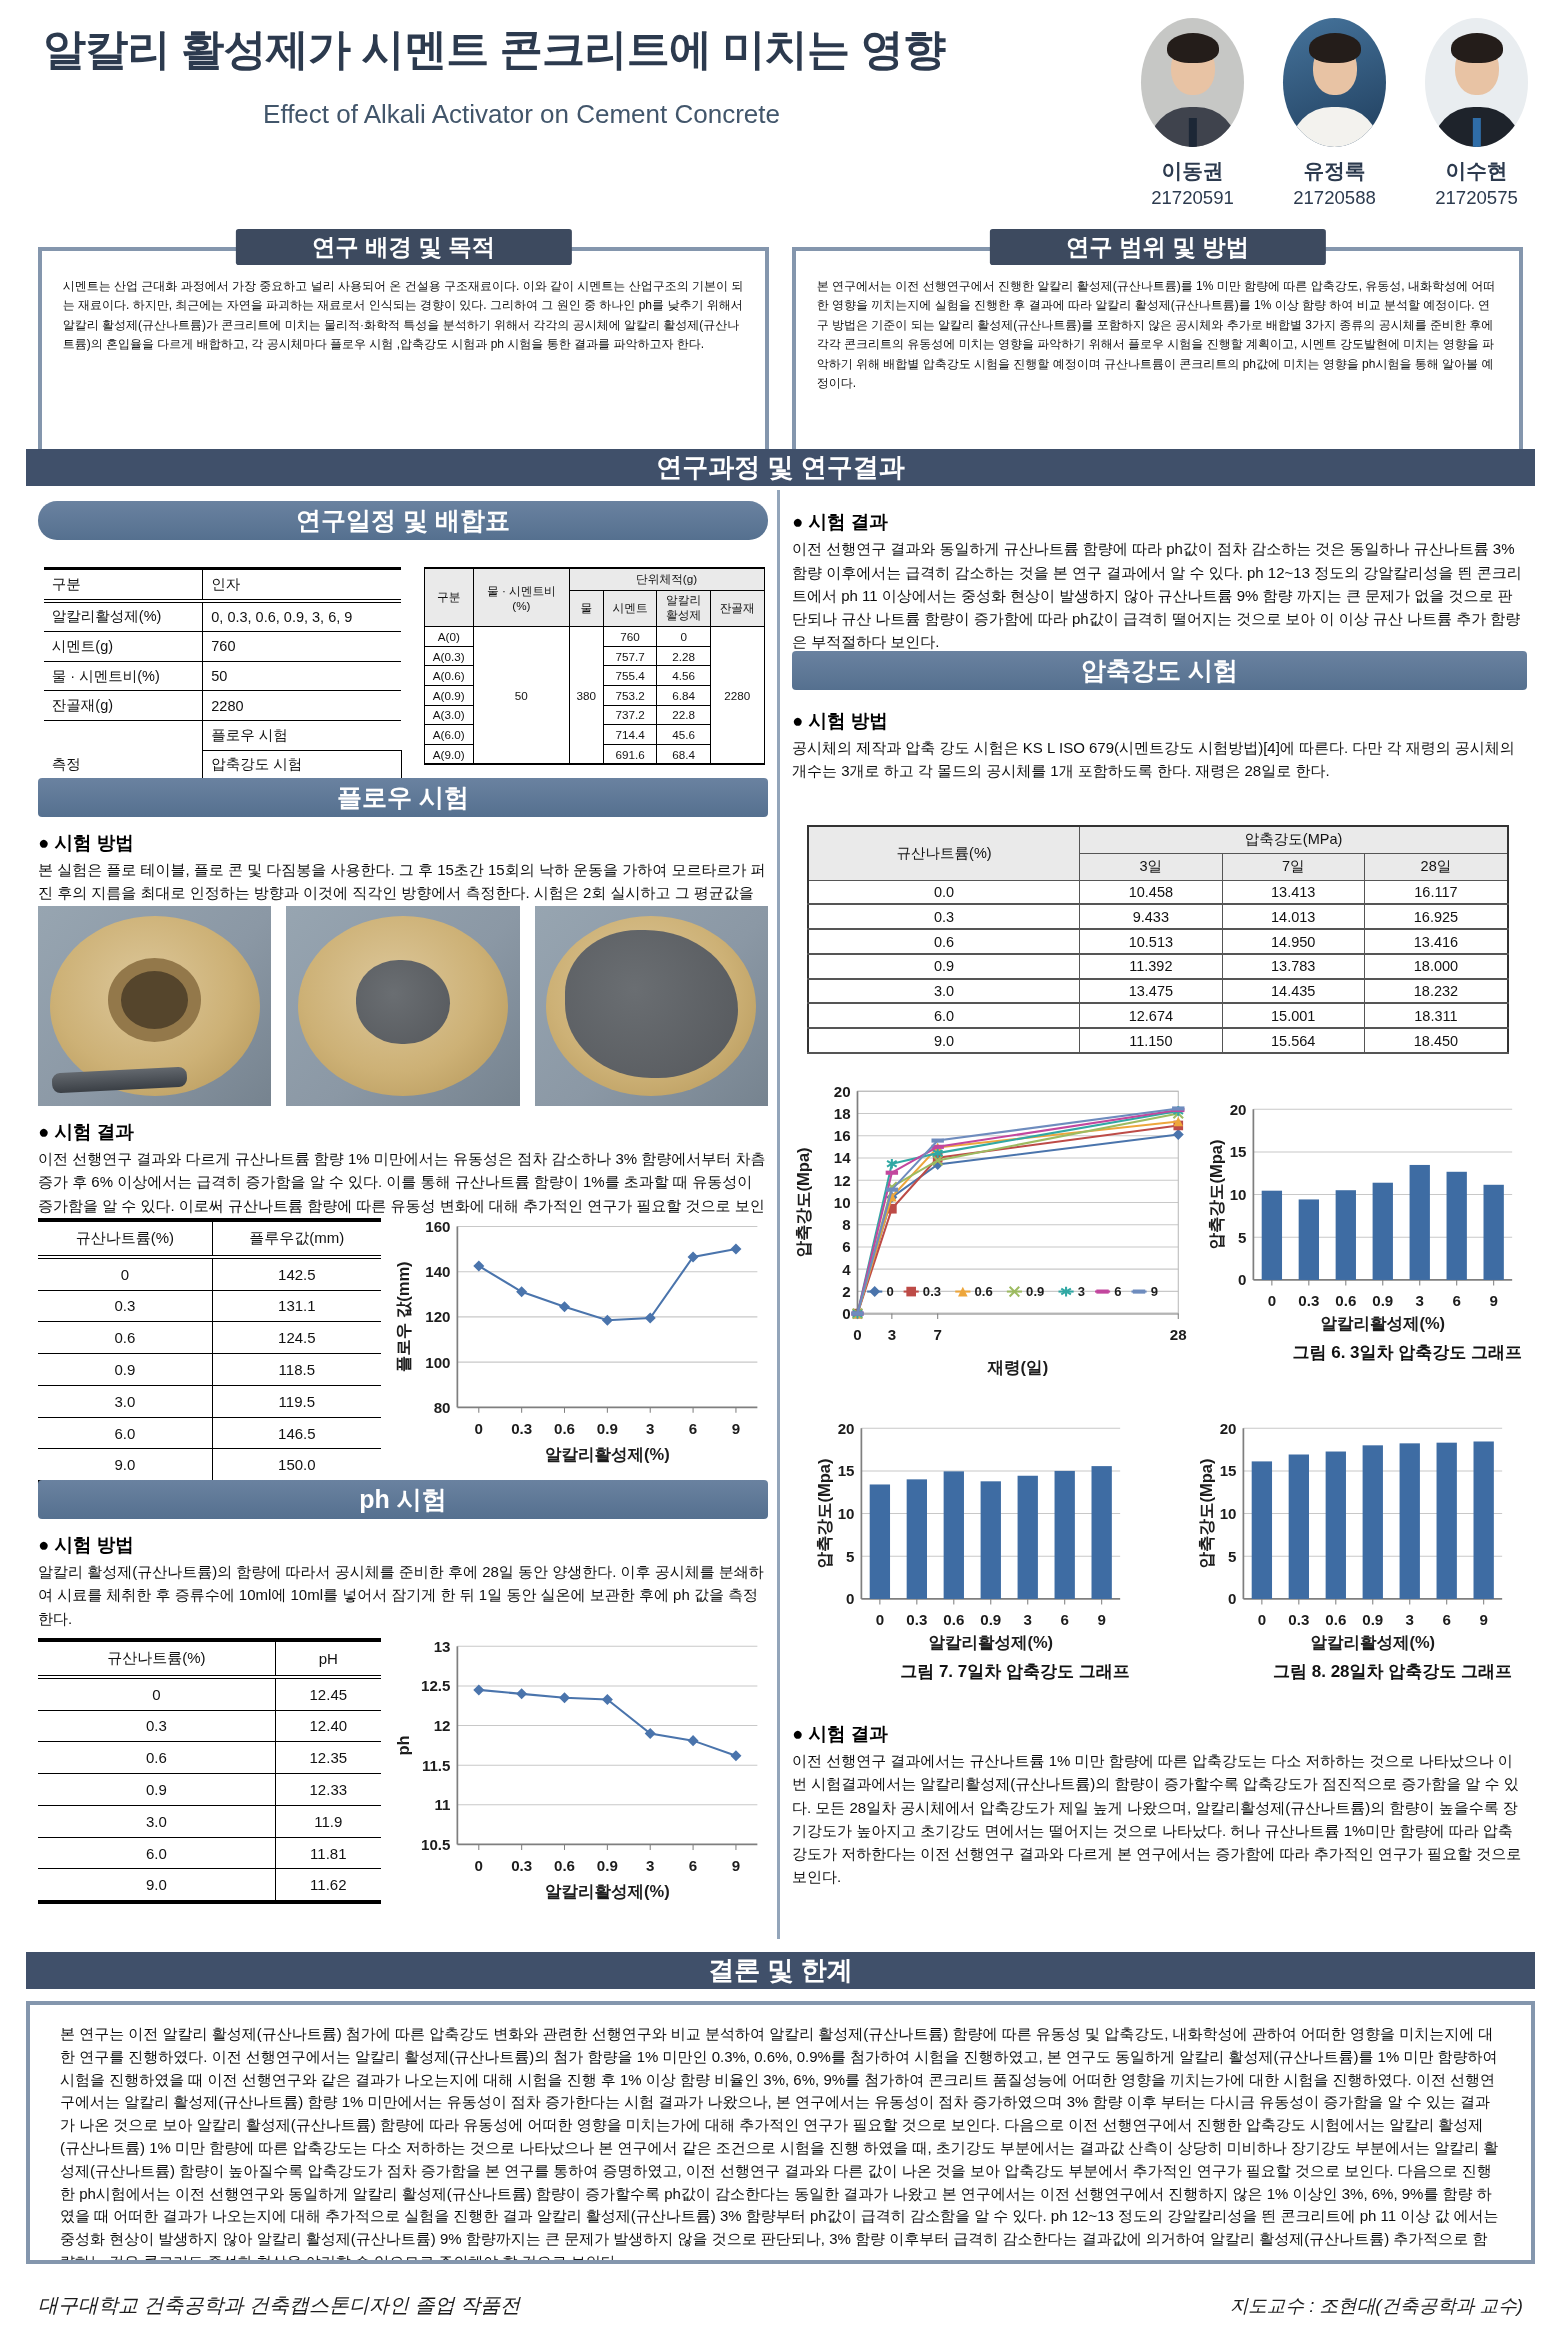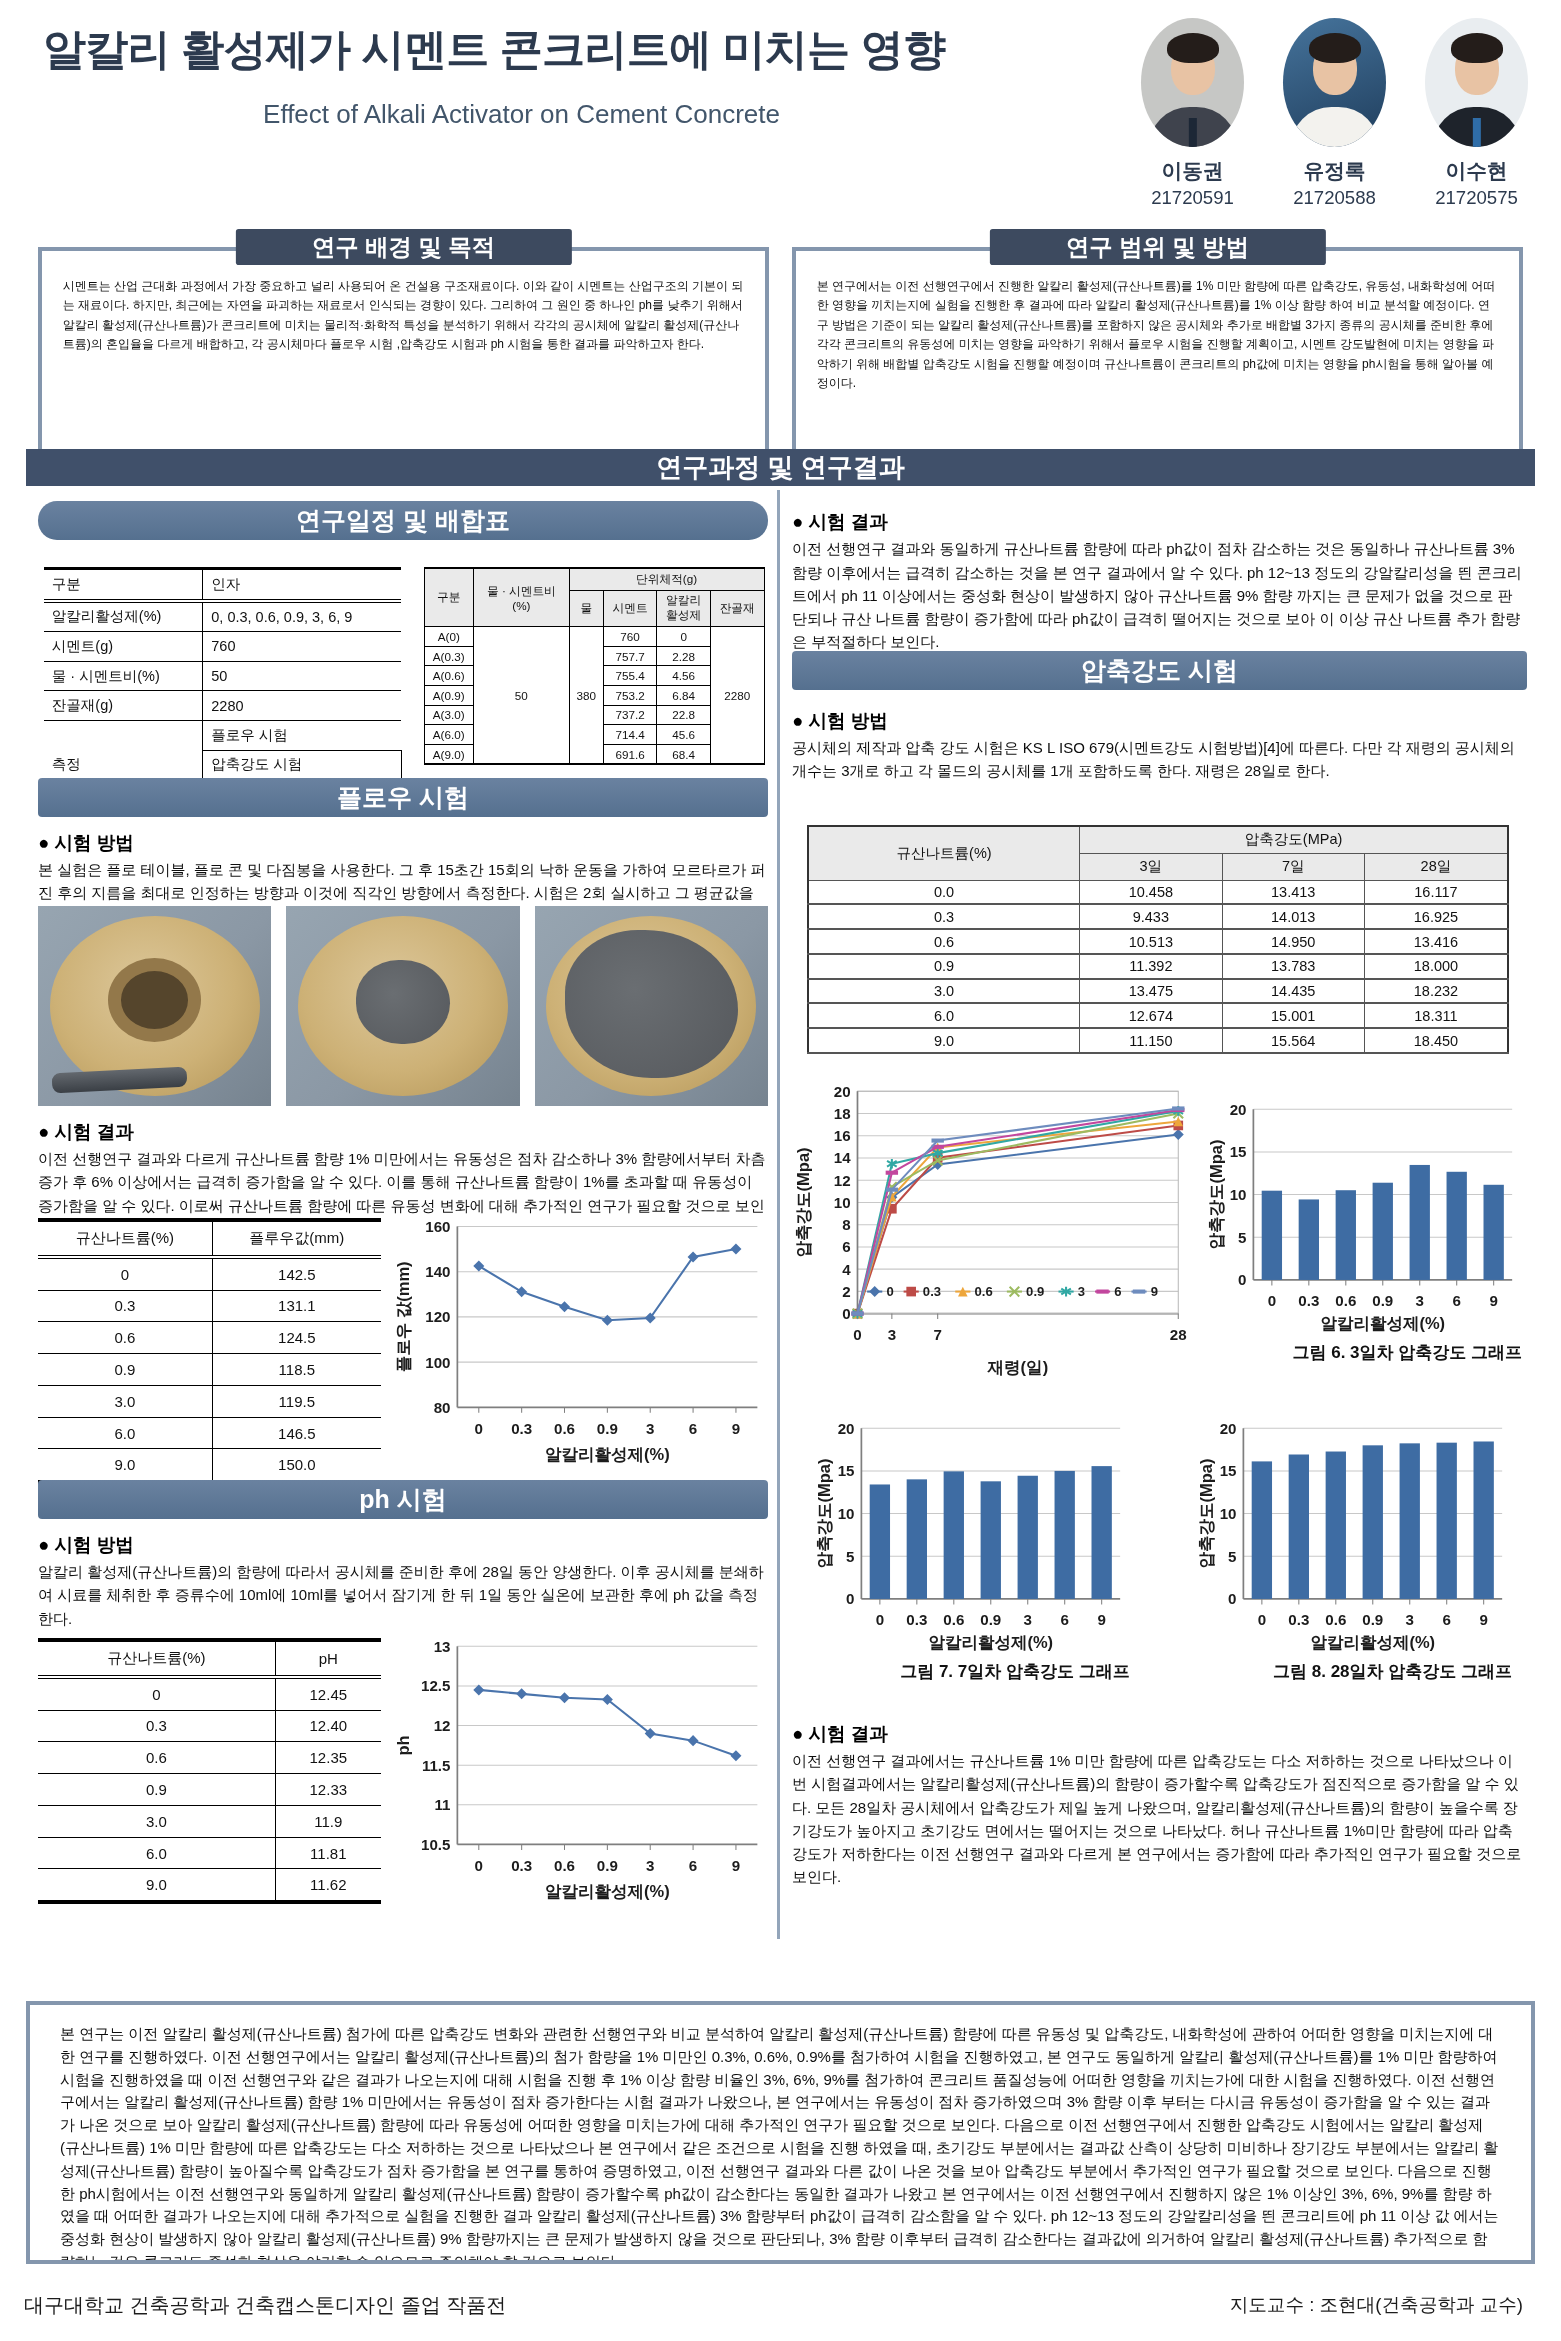--- a/index.html
+++ b/index.html
@@ -85,21 +85,21 @@
   .chart .axis{font:700 24px "Liberation Sans",sans-serif;fill:#1c1c1c;}
   .chart .lg{font:700 19px "Liberation Sans",sans-serif;fill:#1c1c1c;}
   .cell{position:absolute;}
   .fig-cap{margin-top:5.5px;text-align:right;font-size:17px;font-weight:700;color:#111;}
 
   
   .concl-band{left:26px;top:1952px;width:1509px;}
   .concl-box{position:absolute;left:26px;top:2001px;width:1509px;height:263px;border:4.8px solid #8496ad;
              background:#fff;padding:18px 30px;box-sizing:border-box;overflow:hidden;}
   .concl-box p{margin:0;font-size:15px;line-height:1.52;color:#0d0d0d;}
-  .footer{position:absolute;left:24px;right:38px;top:2292px;display:flex;justify-content:space-between;align-items:flex-start;}
+  .footer{position:absolute;left:38px;right:38px;top:2292px;display:flex;justify-content:space-between;align-items:flex-end;font-style:italic;}
   .f-left{font-size:20px;color:#1c1c1c;}
   .f-right{font-size:18.6px;color:#1c1c1c;}
 </style>
 </head>
 <body>
 
 <div class="poster">
 
   <div class="hdr-title">
     <h1>알칼리 활성제가 시멘트 콘크리트에 미치는 영향</h1>
@@ -740,20 +740,21 @@
         </div>
       <div class="fig-cap">그림 8. 28일차 압축강도 그래프</div>
     </div>
 
     <div class="tblock" style="top:1220px;">
       <div class="tb-label">● 시험 결과</div>
       <p class="tb-body">이전 선행연구 결과에서는 규산나트륨 1% 미만 함량에 따른 압축강도는 다소 저하하는 것으로 나타났으나 이번 시험결과에서는 알칼리활성제(규산나트륨)의 함량이 증가할수록 압축강도가 점진적으로 증가함을 알 수 있다. 모든 28일차 공시체에서 압축강도가 제일 높게 나왔으며, 알칼리활성제(규산나트륨)의 함량이 높을수록 장기강도가 높아지고 초기강도 면에서는 떨어지는 것으로 나타났다. 허나 규산나트륨 1%미만 함량에 따라 압축강도가 저하한다는 이전 선행연구 결과와 다르게 본 연구에서는 증가함에 따라 추가적인 연구가 필요할 것으로 보인다.</p>
     </div>
   </div>
 
+  <div class="band concl-band">결론 및 한계</div>
   <div class="concl-box">
     <p>본 연구는 이전 알칼리 활성제(규산나트륨) 첨가에 따른 압축강도 변화와 관련한 선행연구와 비교 분석하여 알칼리 활성제(규산나트륨) 함량에 따른 유동성 및 압축강도, 내화학성에 관하여 어떠한 영향을 미치는지에 대한 연구를 진행하였다. 이전 선행연구에서는 알칼리 활성제(규산나트륨)의 첨가 함량을 1% 미만인 0.3%, 0.6%, 0.9%를 첨가하여 시험을 진행하였고, 본 연구도 동일하게 알칼리 활성제(규산나트륨)를 1% 미만 함량하여 시험을 진행하였을 때 이전 선행연구와 같은 결과가 나오는지에 대해 시험을 진행 후 1% 이상 함량 비율인 3%, 6%, 9%를 첨가하여 콘크리트 품질성능에 어떠한 영향을 끼치는가에 대한 시험을 진행하였다. 이전 선행연구에서는 알칼리 활성제(규산나트륨) 함량 1% 미만에서는 유동성이 점차 증가한다는 시험 결과가 나왔으나, 본 연구에서는 유동성이 점차 증가하였으며 3% 함량 이후 부터는 다시금 유동성이 증가함을 알 수 있는 결과가 나온 것으로 보아 알칼리 활성제(규산나트륨) 함량에 따라 유동성에 어떠한 영향을 미치는가에 대해 추가적인 연구가 필요할 것으로 보인다. 다음으로 이전 선행연구에서 진행한 압축강도 시험에서는 알칼리 활성제(규산나트륨) 1% 미만 함량에 따른 압축강도는 다소 저하하는 것으로 나타났으나 본 연구에서 같은 조건으로 시험을 진행 하였을 때, 초기강도 부분에서는 결과값 산측이 상당히 미비하나 장기강도 부분에서는 알칼리 활성제(규산나트륨) 함량이 높아질수록 압축강도가 점차 증가함을 본 연구를 통하여 증명하였고, 이전 선행연구 결과와 다른 값이 나온 것을 보아 압축강도 부분에서 추가적인 연구가 필요할 것으로 보인다. 다음으로 진행한 ph시험에서는 이전 선행연구와 동일하게 알칼리 활성제(규산나트륨) 함량이 증가할수록 ph값이 감소한다는 동일한 결과가 나왔고 본 연구에서는 이전 선행연구에서 진행하지 않은 1% 이상인 3%, 6%, 9%를 함량 하였을 때 어떠한 결과가 나오는지에 대해 추가적으로 실험을 진행한 결과 알칼리 활성제(규산나트륨) 3% 함량부터 ph값이 급격히 감소함을 알 수 있다. ph 12~13 정도의 강알칼리성을 띈 콘크리트에 ph 11 이상 값 에서는 중성화 현상이 발생하지 않아 알칼리 활성제(규산나트륨) 9% 함량까지는 큰 문제가 발생하지 않을 것으로 판단되나, 3% 함량 이후부터 급격히 감소한다는 결과값에 의거하여 알칼리 활성제(규산나트륨) 추가적으로 함량하는 것은 콘크리트 중성화 현상을 야기할 수 있으므로 주의해야 할 것으로 보인다.</p>
   </div>
 
   <div class="footer">
     <div class="f-left">대구대학교 건축공학과 건축캡스톤디자인 졸업 작품전</div>
     <div class="f-right">지도교수 : 조현대(건축공학과 교수)</div>
   </div>
 </div>
 

